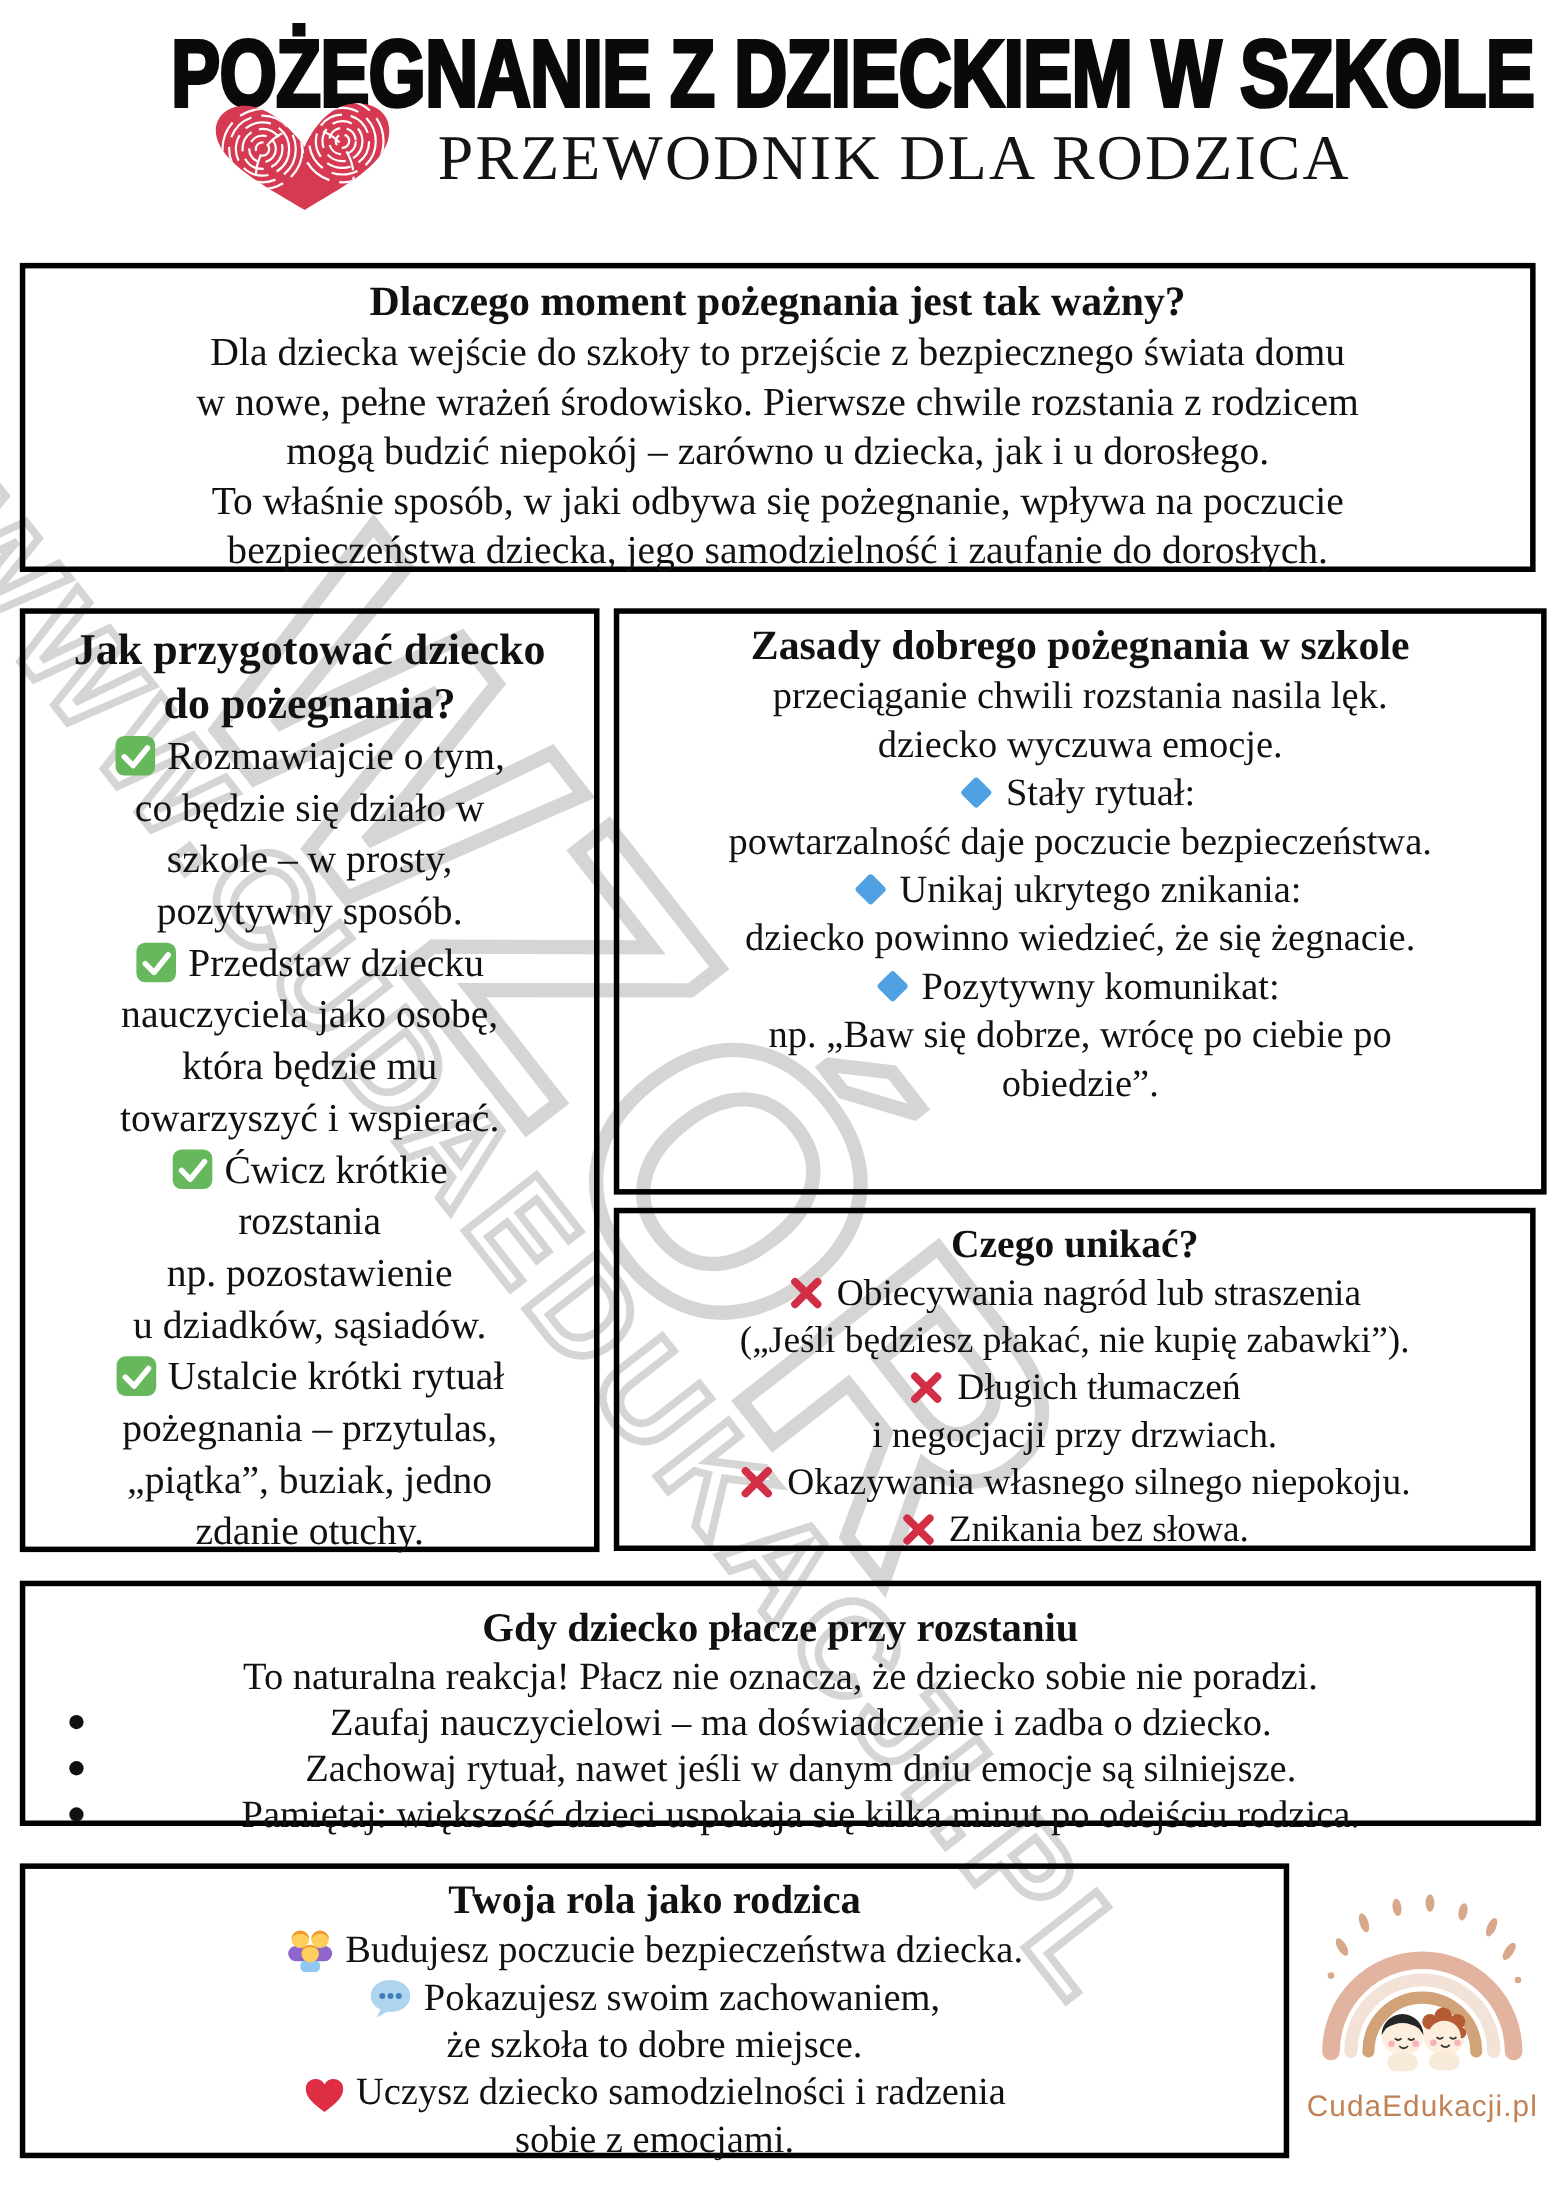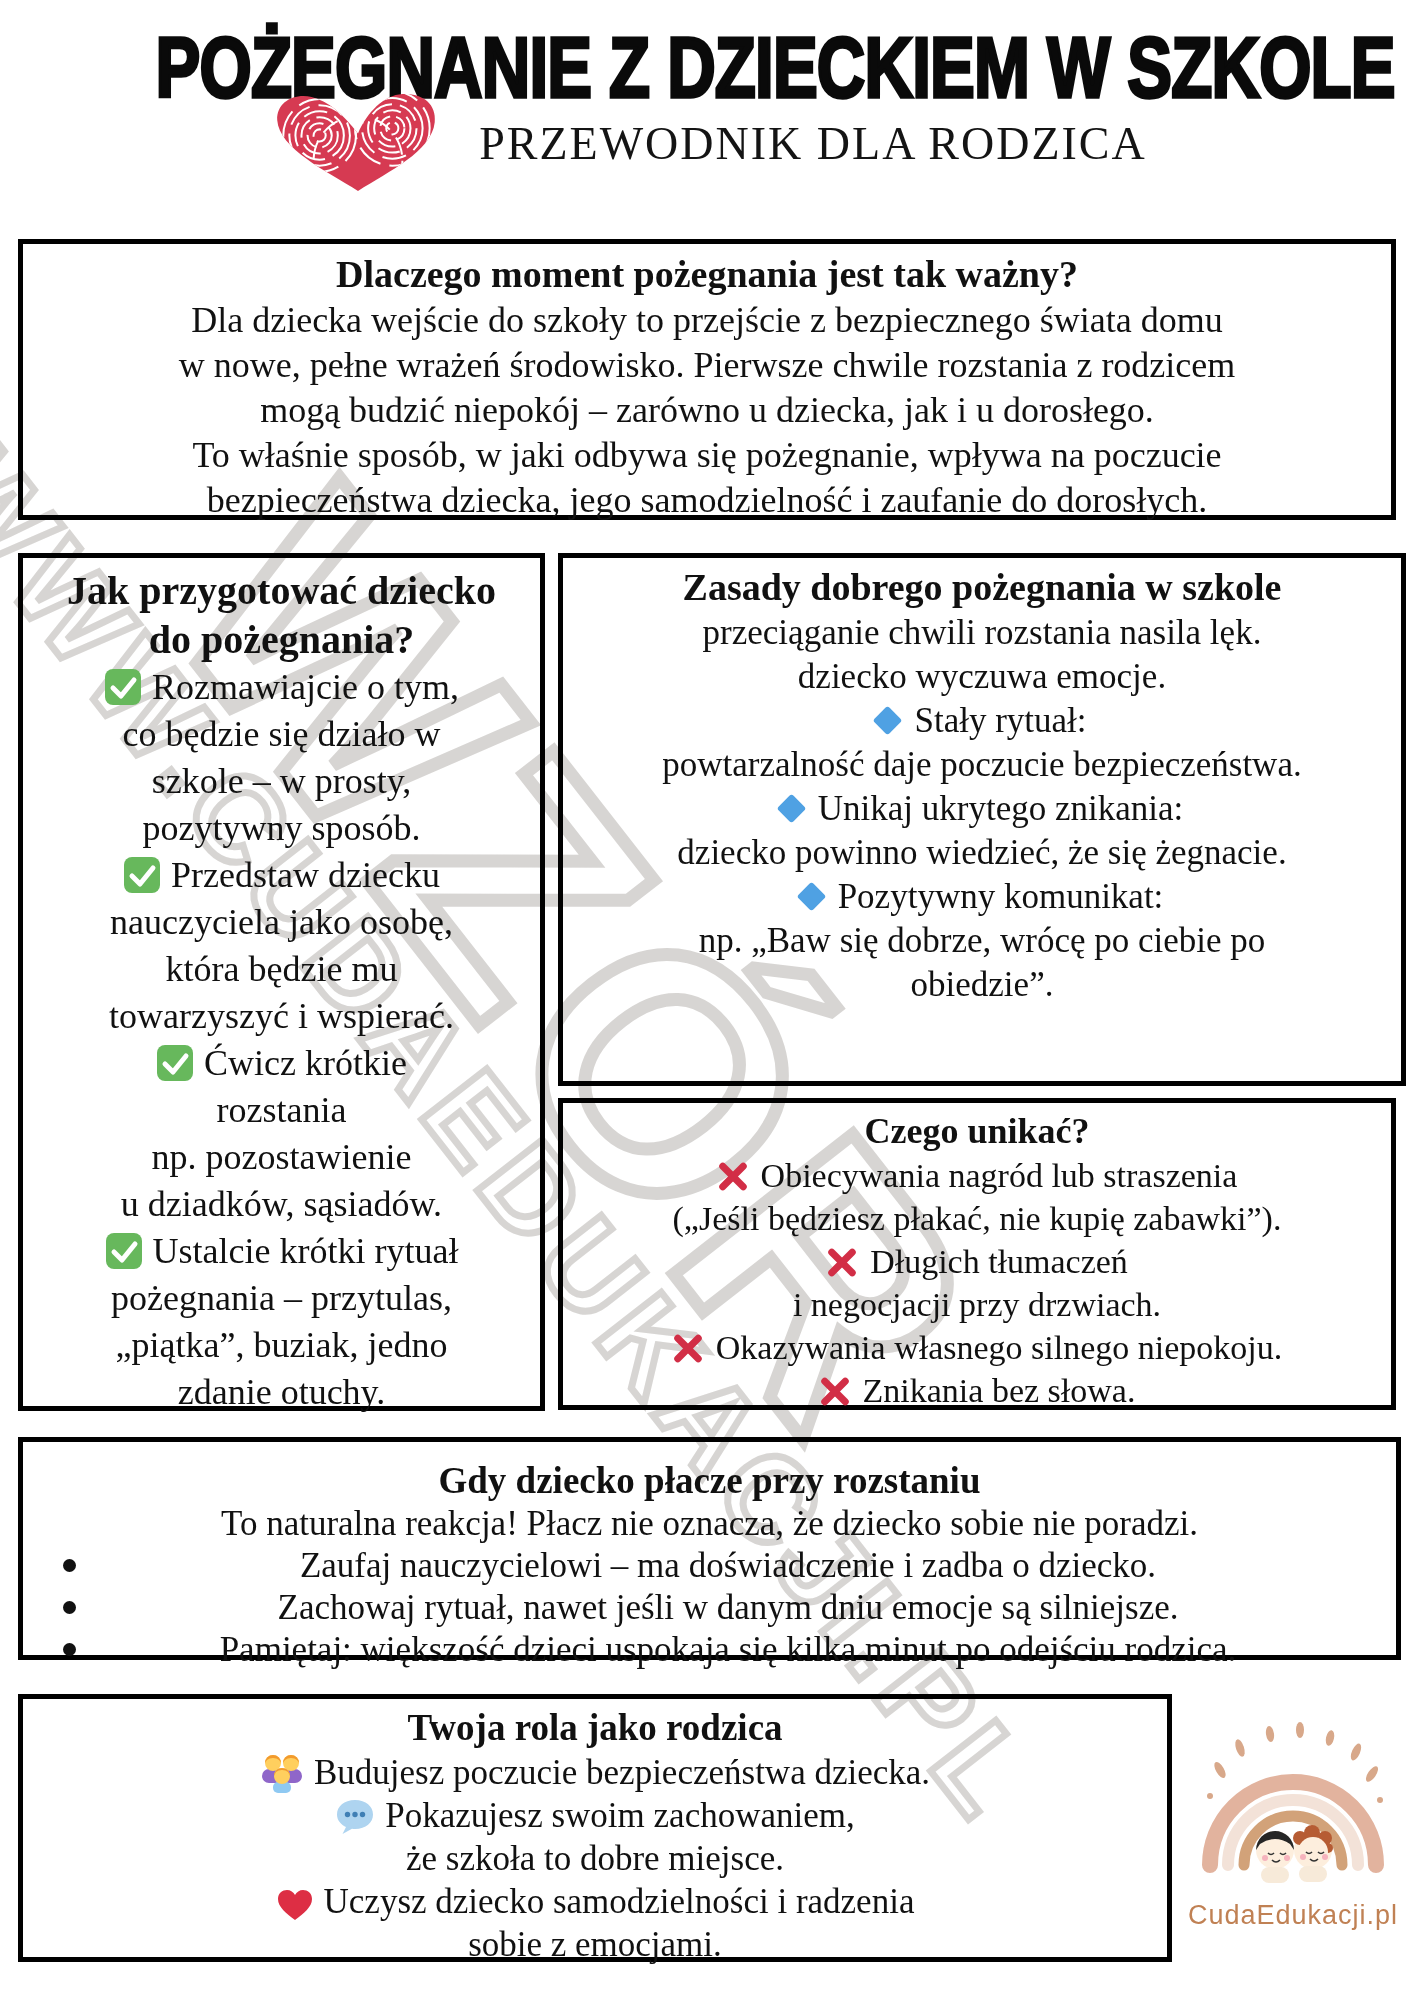--- a/index.html
+++ b/index.html
@@ -26,21 +26,21 @@
     font-family:"Liberation Sans", sans-serif; font-weight:700;
     font-size:86px; letter-spacing:-1px; color:#0a0a0a;
     -webkit-text-stroke:3.5px #0a0a0a;
     transform:scaleX(0.78);
   }
   .subrow {
     position:absolute; z-index:2; top:90px; left:0; width:100%;
     display:flex; justify-content:center; align-items:center; gap:30px;
   }
   .fp-heart { width:182px; height:106px; }
-  .subtitle { font-size:46px; letter-spacing:2px; color:#141414; }
+  .subtitle { font-size:58px; letter-spacing:2px; color:#141414; }
 
   
   .box {
     position:absolute; z-index:2; box-sizing:border-box;
     border:5px solid #000000; background:transparent; text-align:center;
   }
   .box-title { font-weight:700; }
   .pre { white-space:pre-line; }
 
   .box-why { left:18px; top:239px; width:1378px; height:281px; padding:6px 20px; }

